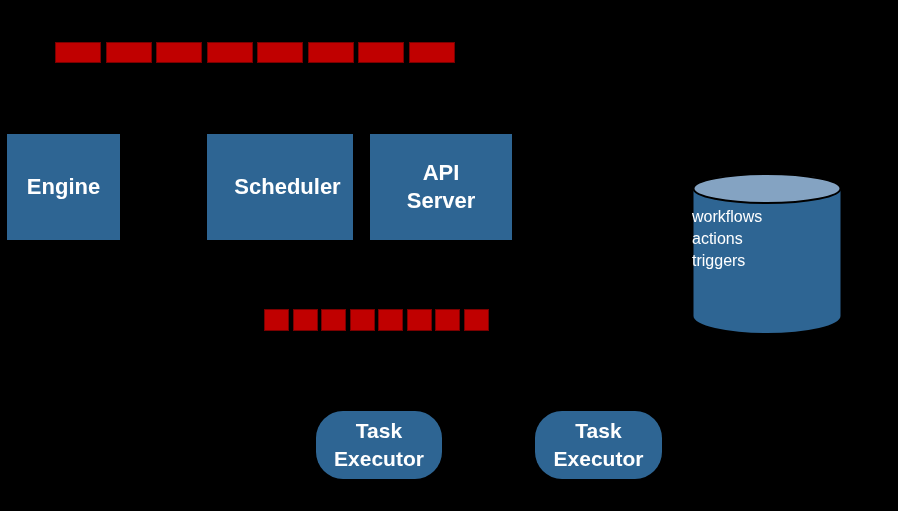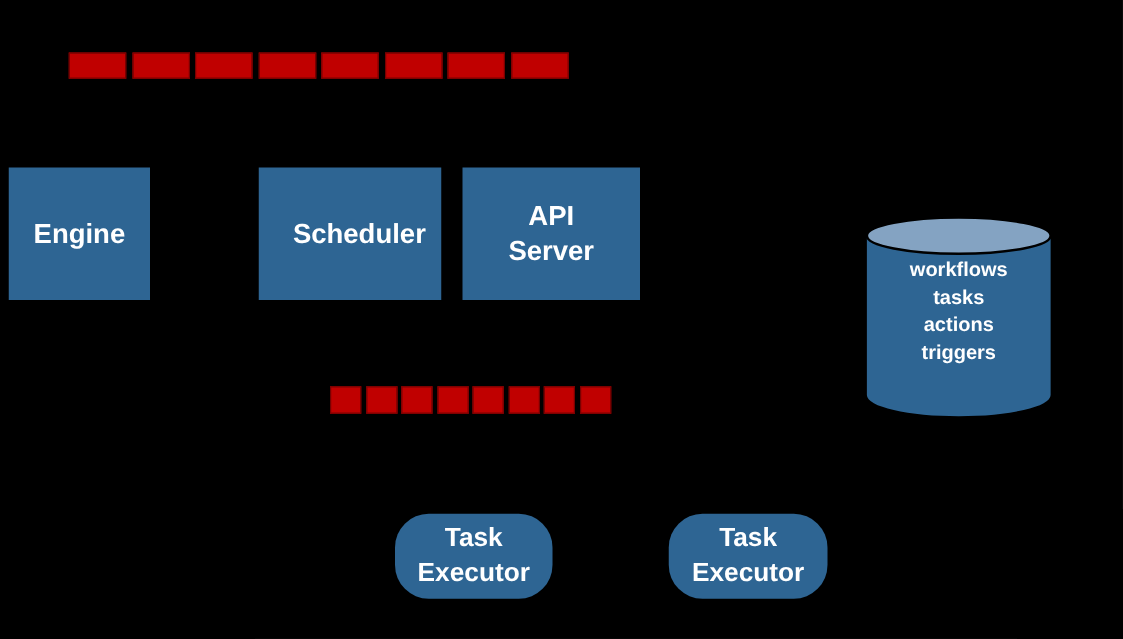--- a/index.html
+++ b/index.html
@@ -52,23 +52,23 @@
   .node-api{left:370px;top:134px;width:142px;height:106px;}
   .node-exec1{left:316px;top:411px;width:126px;height:68px;}
   .node-exec2{left:535px;top:411px;width:127px;height:68px;}
   .cylinder-svg{position:absolute;left:692px;top:172px;}
   .cyl-body{fill:var(--box-blue);}
   .cyl-top{fill:var(--cylinder-top);stroke:var(--outline);stroke-width:2;}
   .datastore-text{
     position:absolute;
     left:692px;top:206px;width:150px;
     color:var(--text);
-    font-weight:bold;
+    font-weight:normal;
     font-size:16px;line-height:22px;
-    text-align:center;
+    text-align:left;
   }
 </style>
 </head>
 <body>
 
 <div class="canvas">
 
   <div class="queue queue-top">
     <div class="seg"></div>
   <div class="seg"></div>
@@ -114,18 +114,17 @@
 Executor</span>
   </div>
 
   <svg class="cylinder-svg" width="150" height="162" viewBox="0 0 150 162">
     <path class="cyl-body" d="M1.5,16.5 L1.5,144 A73.5,17 0 0 0 148.5,144 L148.5,16.5 Z"></path>
     <ellipse class="cyl-top" cx="75" cy="16.5" rx="73.5" ry="14.5"></ellipse>
   </svg>
 
   <div class="datastore-text">
     <div>workflows</div>
-    <div>tasks</div>
     <div>actions</div>
     <div>triggers</div>
   </div>
 
 </div>
 
 </body></html>

